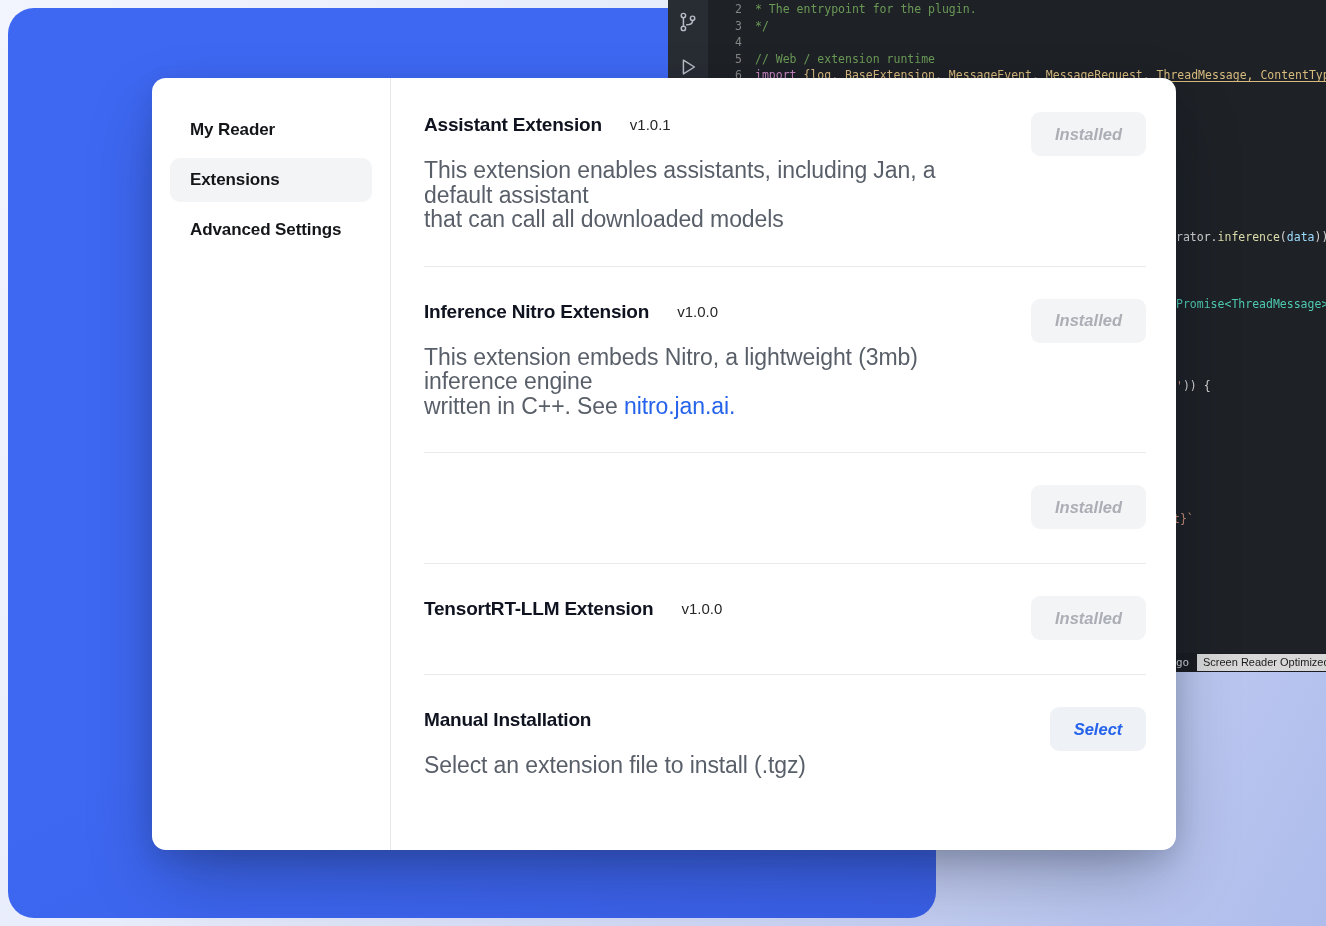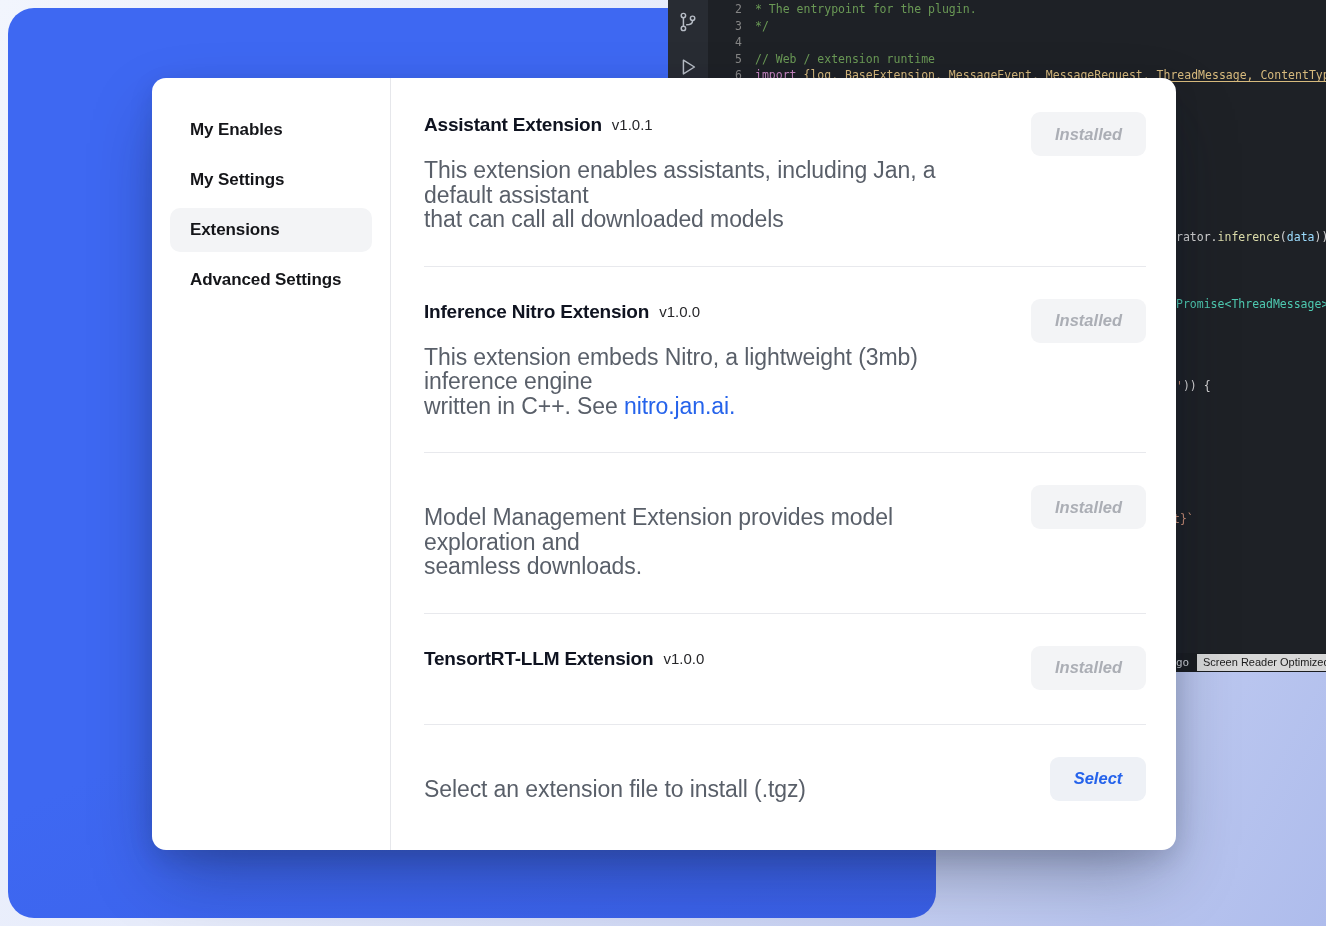--- a/index.html
+++ b/index.html
@@ -71,21 +71,21 @@
   }
   .nav-item.active{background:#F3F4F6;}
 
   .content{flex:1;padding:2px 30px 0 33px;overflow:hidden;}
   .ext-row{
     display:flex;justify-content:space-between;align-items:flex-start;
     padding:32px 0 34px;border-bottom:1px solid #E8E9ED;
   }
   .ext-row.last{border-bottom:none;}
   .ext-info{width:578px;}
-  .ext-title-line{display:flex;align-items:flex-start;gap:10px;}
+  .ext-title-line{display:flex;align-items:flex-start;gap:28px;}
   .ext-name{font-size:19px;font-weight:700;color:#0F1320;letter-spacing:-0.2px;line-height:26px;}
   .ext-version{font-size:15px;color:#27272A;line-height:26px;}
   .ext-desc{margin-top:20px;font-size:23px;line-height:24.5px;color:#595F69;white-space:pre-line;letter-spacing:-0.1px;}
   .ext-desc a{color:var(--link);text-decoration:none;cursor:pointer;}
   .btn{
     min-width:115px;height:44px;border:none;border-radius:9px;
     background:#F3F4F6;color:#ABAEB5;font-size:16.5px;font-weight:600;
     font-family:inherit;display:flex;align-items:center;justify-content:center;
     padding:0 18px;flex:none;cursor:pointer;font-style:italic;
   }
@@ -143,22 +143,21 @@
 
   <div class="statusbar">
     <span class="sb-left">go</span>
     <span class="sb-badge">Screen Reader Optimized</span>
   </div>
 </div>
 
 <div class="card">
 
   <div class="sidebar">
-    <div class="nav-item">My Enables</div>
-    <div class="nav-item">My Settings</div>
+    <div class="nav-item">My Reader</div>
     <div class="nav-item active">Extensions</div>
     <div class="nav-item">Advanced Settings</div>
   </div>
 
   <div class="content">
 
     <div class="ext-row">
       <div class="ext-info">
         <div class="ext-title-line">
           <span class="ext-name">Assistant Extension</span>
@@ -177,37 +176,38 @@
           <span class="ext-version">v1.0.0</span>
         </div>
         <div class="ext-desc"><span>This extension embeds Nitro, a lightweight (3mb) inference engine
 written in C++. See </span><a>nitro.jan.ai.</a></div>
       </div>
       <button class="btn">Installed</button>
     </div>
 
     <div class="ext-row">
       <div class="ext-info">
-        <div class="ext-desc">Model Management Extension provides model exploration and
-seamless downloads.</div>
       </div>
       <button class="btn">Installed</button>
     </div>
 
     <div class="ext-row">
       <div class="ext-info">
         <div class="ext-title-line">
           <span class="ext-name">TensortRT-LLM Extension</span>
           <span class="ext-version">v1.0.0</span>
         </div>
       </div>
       <button class="btn">Installed</button>
     </div>
 
     <div class="ext-row last">
       <div class="ext-info">
+        <div class="ext-title-line">
+          <span class="ext-name">Manual Installation</span>
+        </div>
         <div class="ext-desc">Select an extension file to install (.tgz)</div>
       </div>
       <button class="btn btn-select">Select</button>
     </div>
 
   </div>
 </div>
 
 </body></html>

